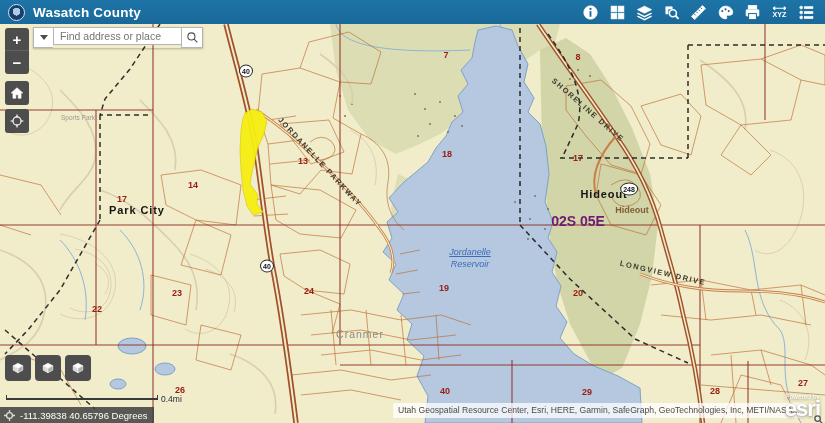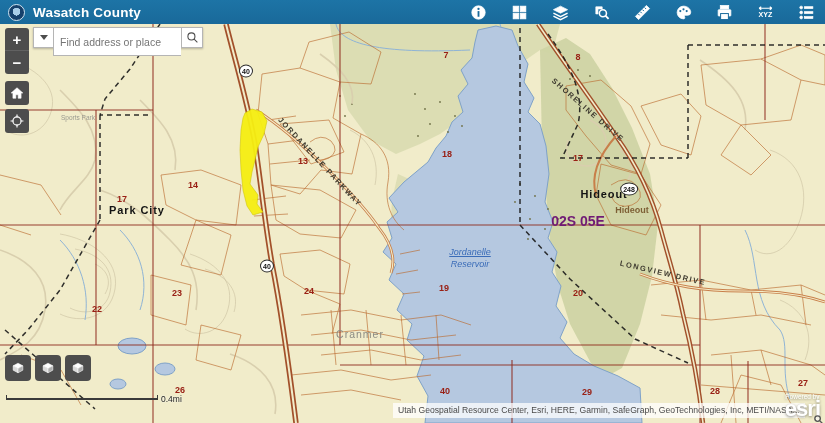--- a/index.html
+++ b/index.html
@@ -9,21 +9,21 @@
   }
   *{box-sizing:border-box}
   body{margin:0;font-family:"Liberation Sans",sans-serif}
   .app{position:relative;width:825px;height:423px;overflow:hidden;background:var(--c-mapbg)}
 
   
   header{position:absolute;top:0;left:0;right:0;height:24px;background:linear-gradient(#1d74a6,var(--c-header));display:flex;align-items:center;padding:0 8px;z-index:50}
   .seal{width:17px;height:17px;border-radius:50%;flex:0 0 17px;background:radial-gradient(circle at 50% 45%,#a9cde8 0 34%,#16406b 35% 72%,#0b2847 73%);border:1px solid #cfe2f0}
   .h-title{color:#fff;font-weight:bold;font-size:13.5px;margin-left:8px;letter-spacing:.2px;white-space:nowrap}
   .h-sub{color:#fff;font-size:9.5px;font-weight:bold;margin-left:36px;opacity:.95;white-space:nowrap}
-  .h-tools{margin-left:auto;display:flex;gap:19px;align-items:center}
+  .h-tools{margin-left:auto;display:flex;gap:5px;align-items:center}
   .h-tools button{width:22px;height:20px;border:none;background:transparent;padding:1px;cursor:pointer;display:flex;align-items:center;justify-content:center}
   .h-tools svg{width:17px;height:17px;fill:#fff;stroke:#fff}
 
   
   .map{position:absolute;top:24px;left:0;width:825px;height:399px;background:var(--c-mapbg);overflow:hidden}
   .base{position:absolute;inset:0;z-index:0}
   .overlay{position:absolute;inset:0;z-index:5;pointer-events:none}
   .maplbl{position:absolute;transform:translate(-50%,-50%);white-space:nowrap}
   .lbl-city{font-weight:bold;font-size:11px;color:#141414;letter-spacing:.9px}
   .lbl-place{font-size:9px;color:#7d5f35;font-weight:bold}
@@ -59,21 +59,21 @@
   .zoombox{position:absolute;left:5px;top:4px;width:24px;z-index:20;border-radius:3px;overflow:hidden}
   .zoombox button{display:block;width:24px;height:23px;background:#4d4d4d;color:#fff;border:none;font-size:15px;font-weight:bold;cursor:pointer;line-height:1}
   .zoombox button:first-child{border-bottom:1px solid #626262}
   .home-btn{left:5px;top:57px;width:24px;height:24px}
   .loc-btn{left:5px;top:85px;width:24px;height:24px}
   .wbtn svg{width:14px;height:14px;fill:#fff;stroke:#fff}
 
   .searchbar{position:absolute;left:33px;top:3px;height:21px;display:flex;z-index:20;box-shadow:0 1px 2px rgba(0,0,0,.25)}
   .dd-btn{width:20px;height:21px;background:#fff;border:1px solid #b5b5b5;border-right:none;cursor:pointer;display:flex;align-items:center;justify-content:center;padding:0}
   .dd-btn .tri{width:0;height:0;border-left:4px solid transparent;border-right:4px solid transparent;border-top:5px solid #4d4d4d}
-  .searchbar input{width:128px;height:29px;border:1px solid #b5b5b5;border-right:none;padding:0 6px;font-size:10.5px;color:#333;outline:none;font-family:"Liberation Sans",sans-serif}
+  .searchbar input{width:128px;height:18px;border:1px solid #b5b5b5;border-right:none;padding:0 6px;font-size:10.5px;color:#333;outline:none;font-family:"Liberation Sans",sans-serif}
   .sch-btn{width:22px;height:21px;background:#fff;border:1px solid #b5b5b5;cursor:pointer;display:flex;align-items:center;justify-content:center;padding:0}
   .sch-btn svg{width:13px;height:13px;fill:none;stroke:#4d4d4d;stroke-width:2}
 
   .cube1{left:5px;top:331px;width:26px;height:26px;border-radius:4px}
   .cube2{left:35px;top:331px;width:26px;height:26px;border-radius:4px}
   .cube3{left:65px;top:331px;width:26px;height:26px;border-radius:4px}
   .cubeico{width:16px;height:16px}
 
   .scalebar{position:absolute;left:6px;top:371px;width:152px;height:5px;border-left:1px solid #3a3a3a;border-right:1px solid #3a3a3a;border-bottom:2px solid #3a3a3a;z-index:20}
   .scalelbl{position:absolute;left:161px;top:370px;font-size:8.5px;color:#222;z-index:20;text-shadow:0 0 2px #fff}
@@ -393,20 +393,27 @@
       <svg class="cubeico" viewBox="0 0 26 26">
           <path d="M4 9l9-5 9 5-9 5z" fill="#fff"></path>
           <path d="M4 9v8l9 5v-8z" fill="#d8d8d8"></path>
           <path d="M22 9v8l-9 5v-8z" fill="#aeaeae"></path>
         </svg>
     </button>
 
     <div class="scalebar"></div>
     <div class="scalelbl">0.4mi</div>
 
+    <div class="coordbar">
+      <svg viewBox="0 0 12 12">
+          <circle cx="6" cy="6" r="3.2"></circle>
+          <path d="M6 0v2.2M6 9.8V12M0 6h2.2M9.8 6H12"></path>
+        </svg>
+      <span>-111.39838 40.65796 Degrees</span>
+    </div>
 
     <div class="attribution">Utah Geospatial Resource Center, Esri, HERE, Garmin, SafeGraph, GeoTechnologies, Inc, METI/NASA...</div>
 
     <div class="esri">
       <span class="pb">Powered by</span>
       <span class="brand">esri</span>
     </div>
     <span class="attr-ico">
       <svg viewBox="0 0 12 12">
           <circle cx="5" cy="5" r="3"></circle>

